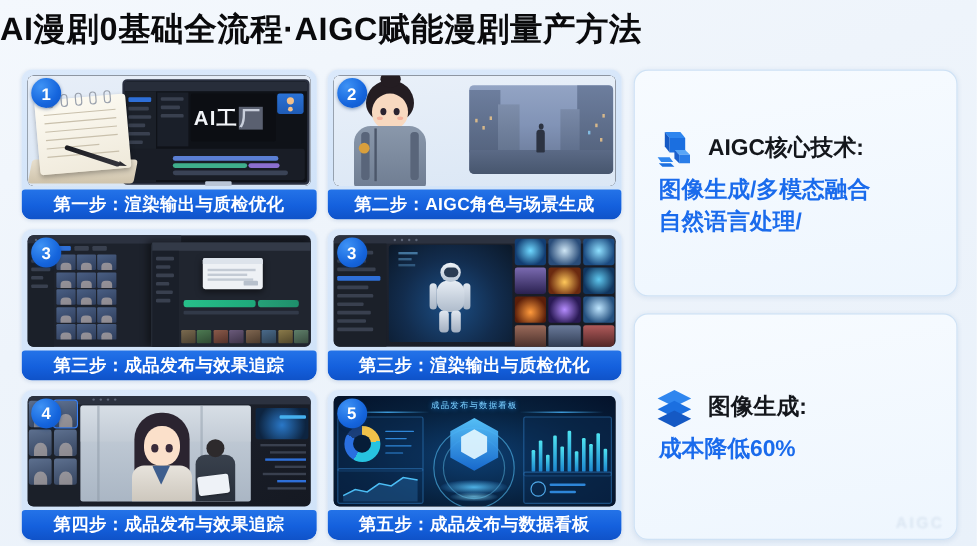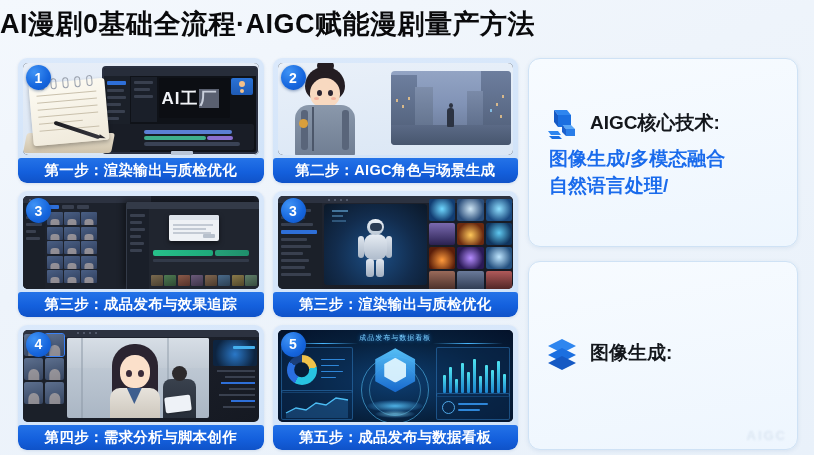--- a/index.html
+++ b/index.html
@@ -450,21 +450,21 @@
           <div style="position:absolute;right:4px;top:16px;width:22px;height:3px;background:#45b0ee;border-radius:1px;"></div>
           <div style="position:absolute;right:4px;top:40px;width:38px;height:2.5px;background:#39404f;"></div>
           <div style="position:absolute;right:4px;top:46px;width:30px;height:2.5px;background:#39404f;"></div>
           <div style="position:absolute;right:4px;top:52px;width:34px;height:2.5px;background:#2e6fd8;"></div>
           <div style="position:absolute;right:4px;top:58px;width:26px;height:2.5px;background:#39404f;"></div>
           <div style="position:absolute;right:4px;top:64px;width:36px;height:2.5px;background:#39404f;"></div>
           <div style="position:absolute;right:4px;top:70px;width:24px;height:2.5px;background:#2e6fd8;"></div>
           <div style="position:absolute;right:4px;top:76px;width:32px;height:2.5px;background:#39404f;"></div>
         </div>
       </div>
-      <div class="caption">第四步：需求分析与脚本创作</div>
+      <div class="caption">第四步：成品发布与效果追踪</div>
     </div>
 
     <div class="card">
       <div class="thumb">
         <div class="badge">5</div>
         <div class="scene" style="background:radial-gradient(ellipse at 50% 55%,#0d3e72 0%,#07203c 58%,#04122a 100%);">
           <div class="dash-title">成品发布与数据看板</div>
           <div class="glowline" style="left:10px;top:13px;width:70px;"></div>
           <div class="glowline" style="right:10px;top:13px;width:70px;"></div>
 
@@ -547,18 +547,19 @@
         <span class="ico">
           <svg viewBox="0 0 34 34" width="34" height="34">
             <path d="M17 3 L31 10 L17 17 L3 10 Z" fill="#2f86ef"></path>
             <path d="M17 12 L31 19 L17 26 L3 19 Z" fill="#1b6fe0"></path>
             <path d="M17 20 L31 27 L17 34 L3 27 Z" fill="#1559c4"></path>
           </svg>
         </span>
         <span class="infotitle">图像生成:</span>
       </div>
       <div class="lines">
+        <div class="infoline">成本降低60%</div>
       </div>
       <div class="watermark">AIGC</div>
     </div>
 
   </div>
 </div>
 
 </body></html>

